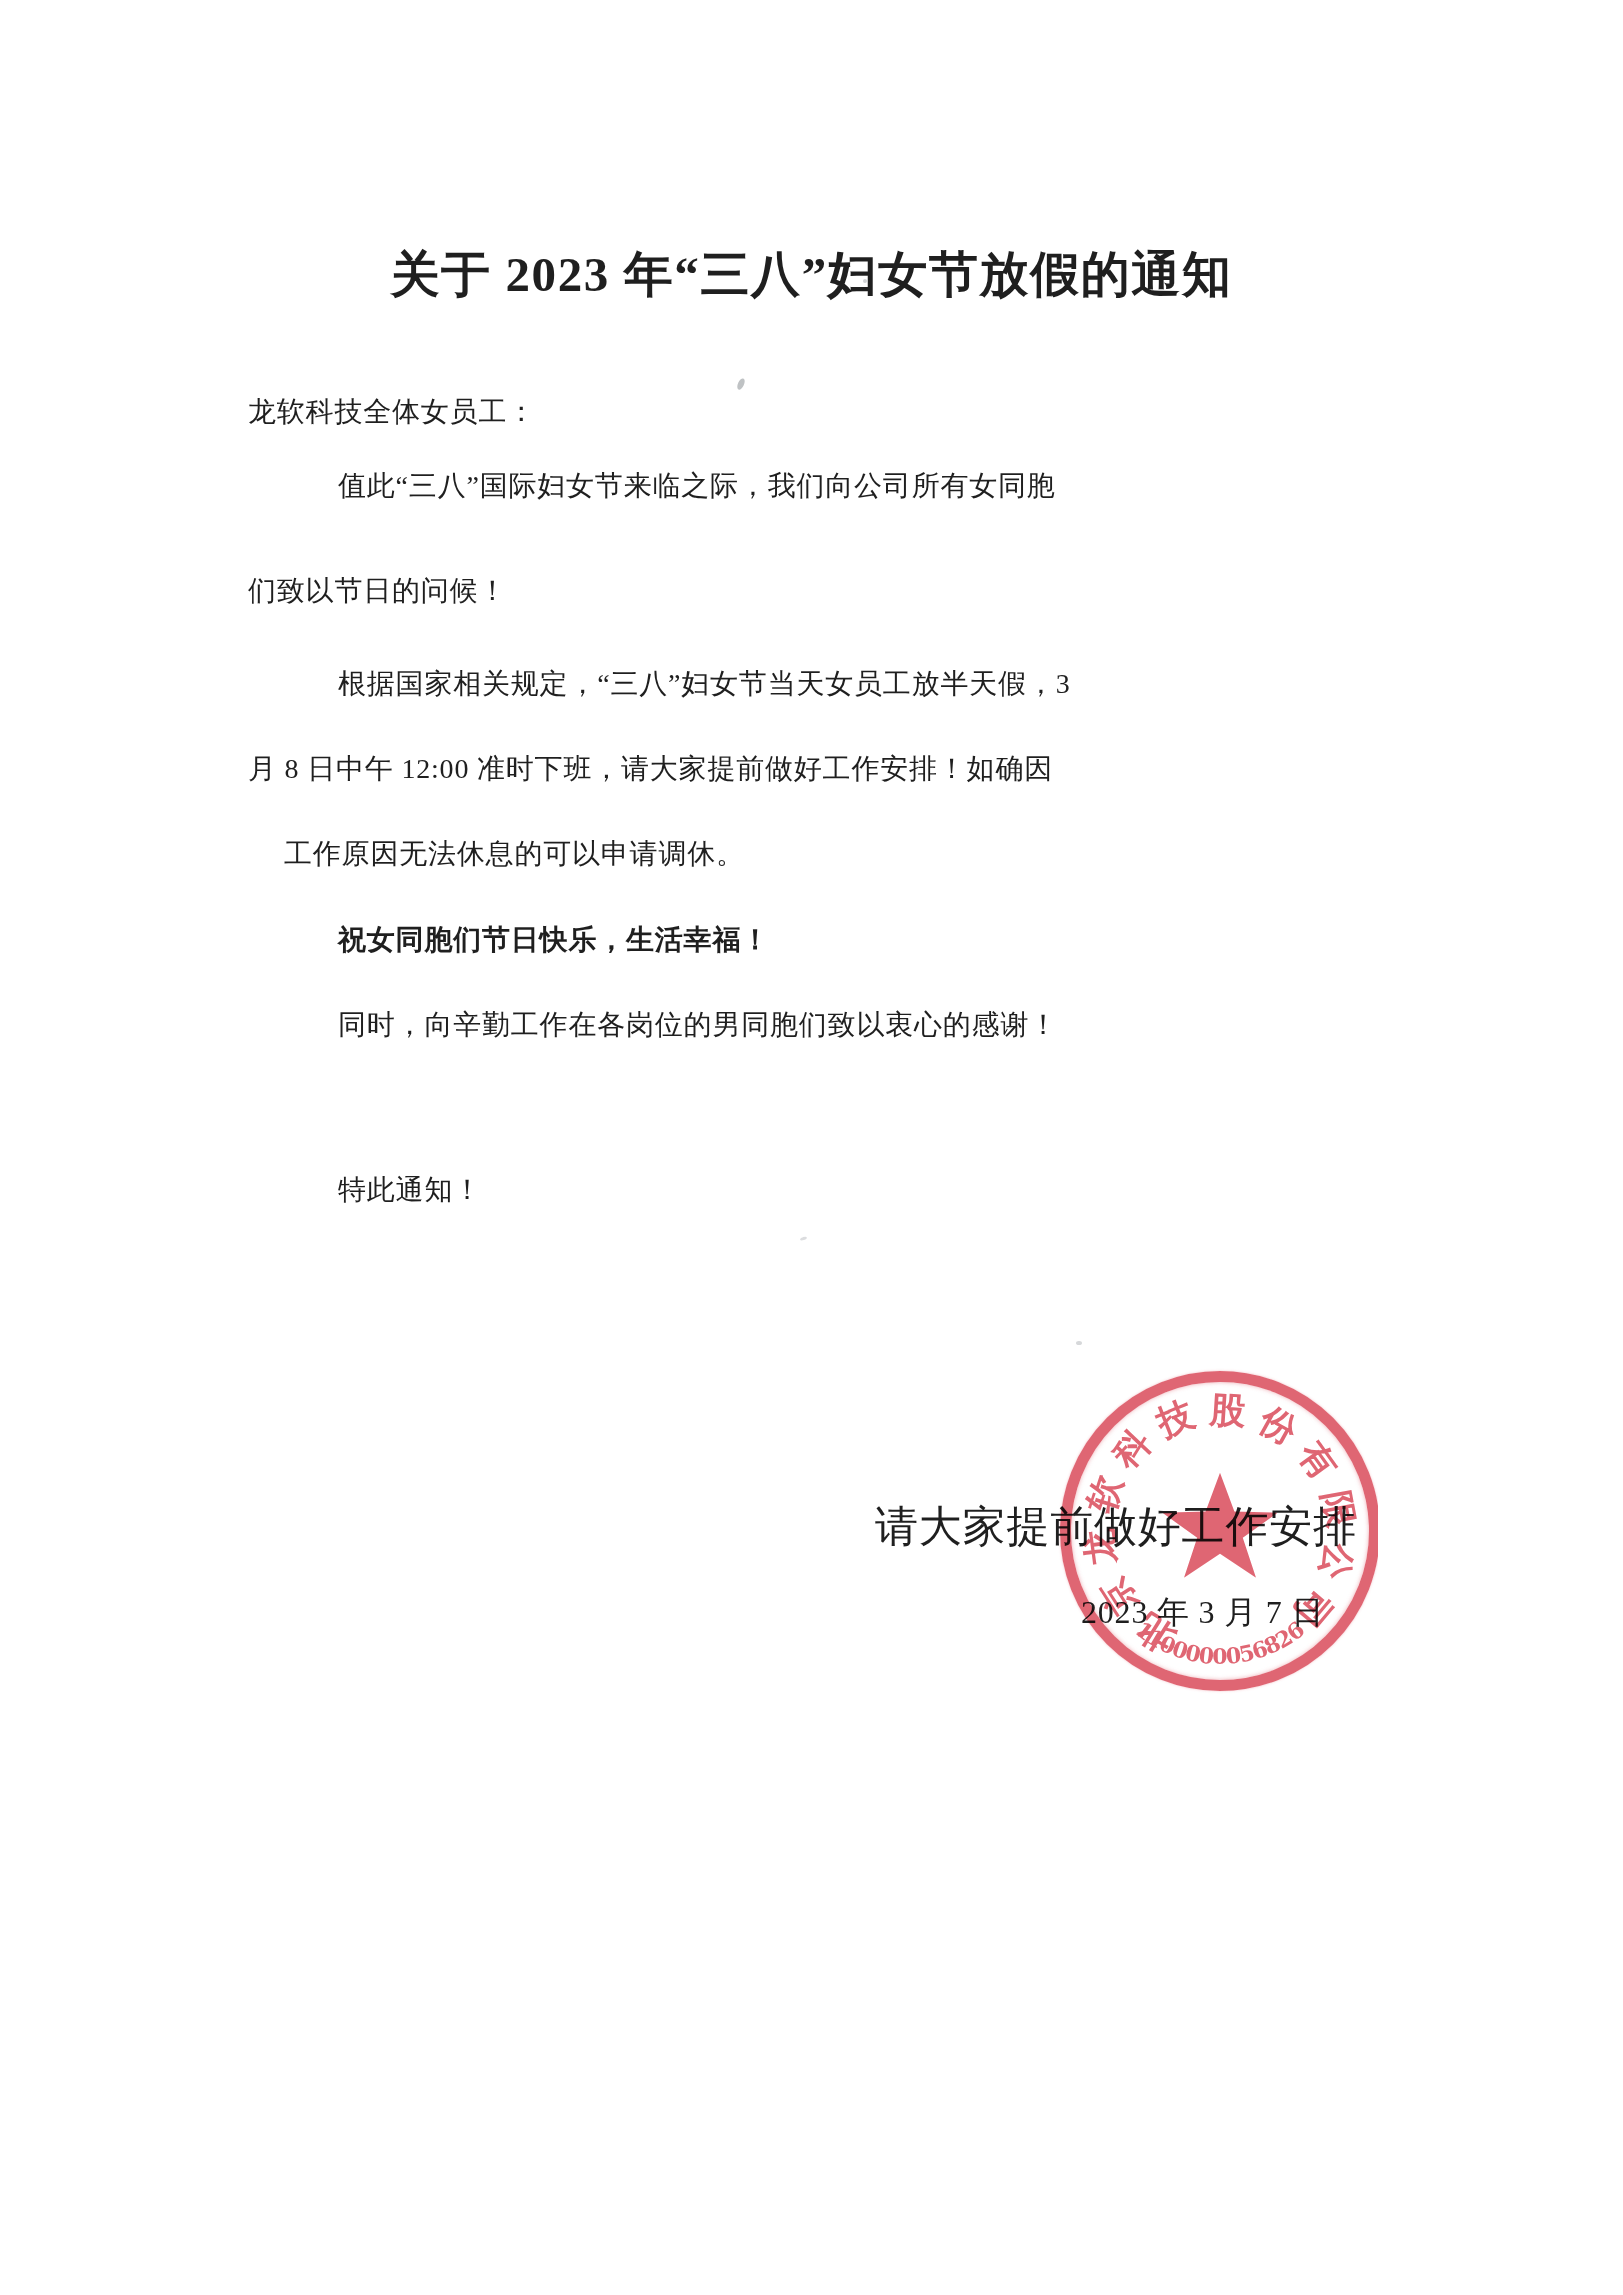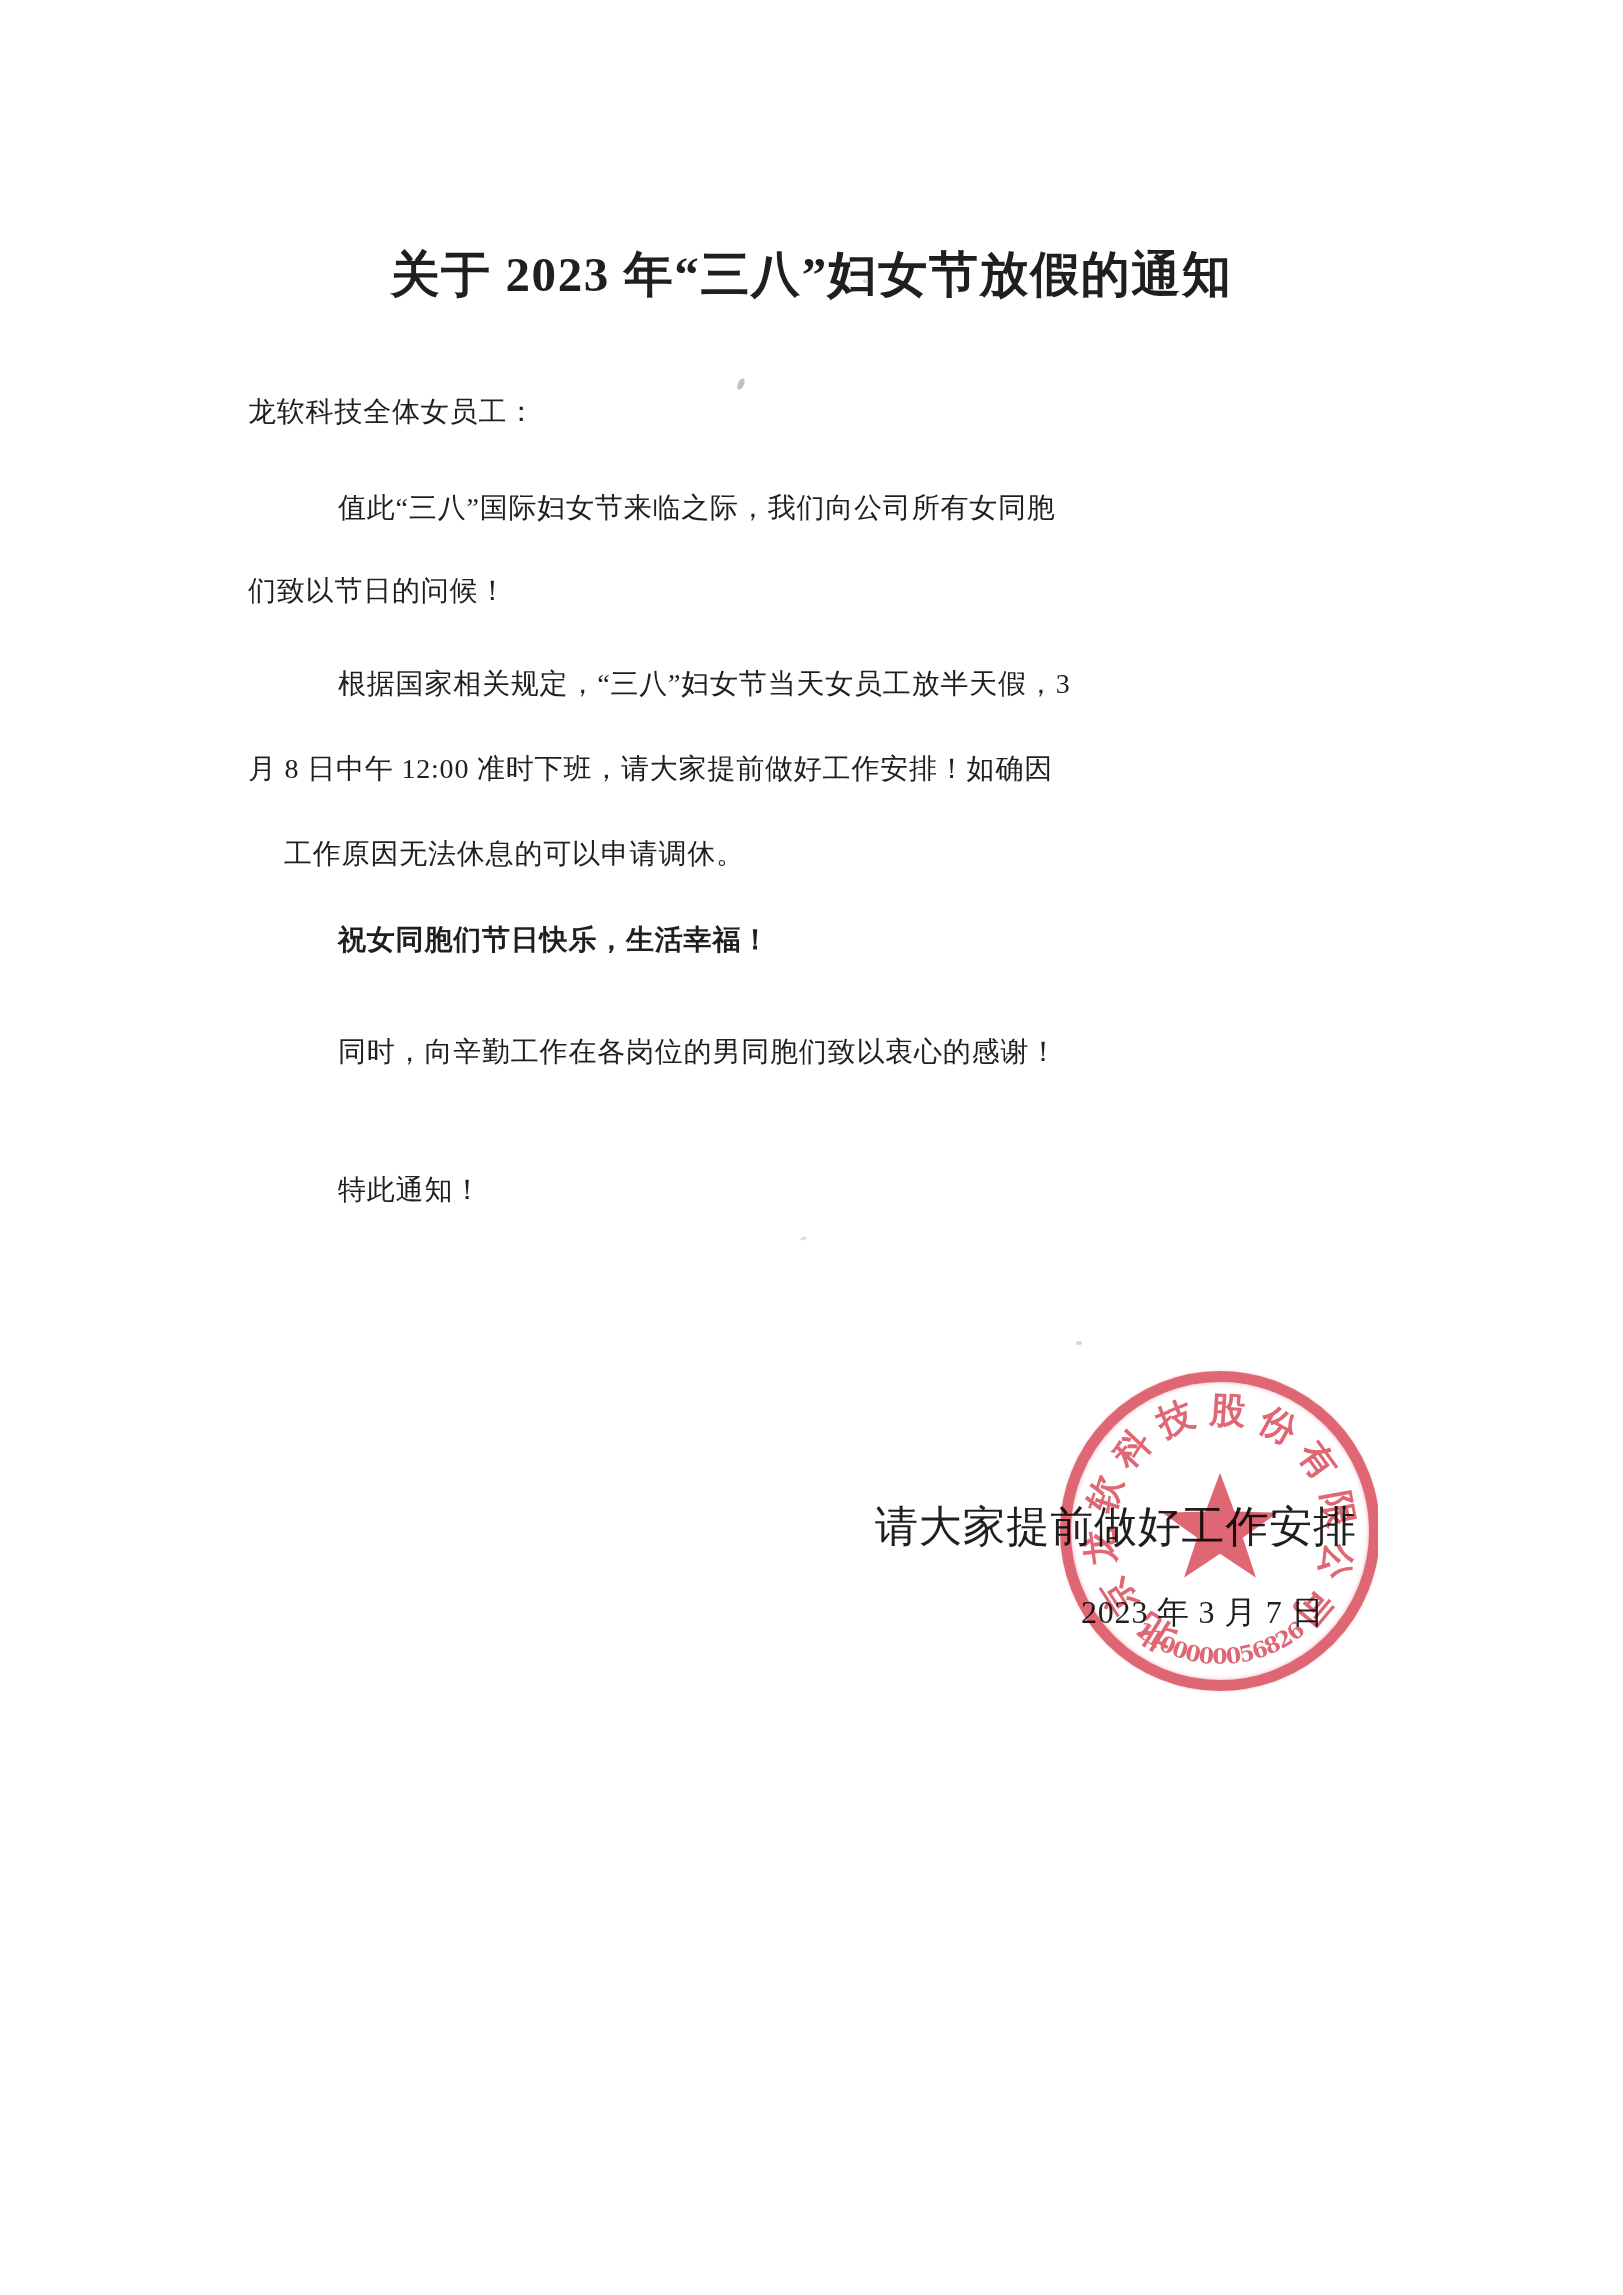--- a/index.html
+++ b/index.html
@@ -32,27 +32,27 @@
     position: absolute;
     left: 248px;
     font-size: 28px;
     line-height: 1.15;
     letter-spacing: 0.8px;
     white-space: nowrap;
     color: var(--ink, #1f1f1f);
   }
   .indent { left: 338px; }
   .l0 { top: 396px; }
-  .l1 { top: 492px; }
+  .l1 { top: 470px; }
   .l2 { top: 575px; }
   .l3 { top: 668px; }
   .l4 { top: 753px; }
   .l5 { top: 838px; margin-left: 36px; }
   .l6 { top: 924px; font-weight: bold; }
-  .l7 { top: 1036px; }
+  .l7 { top: 1009px; }
   .l8 { top: 1174px; }
 
   
   .signature {
     position: absolute;
     top: 1498px;
     left: 875px;
     font-size: 43px;
     letter-spacing: 0.8px;
     white-space: nowrap;

